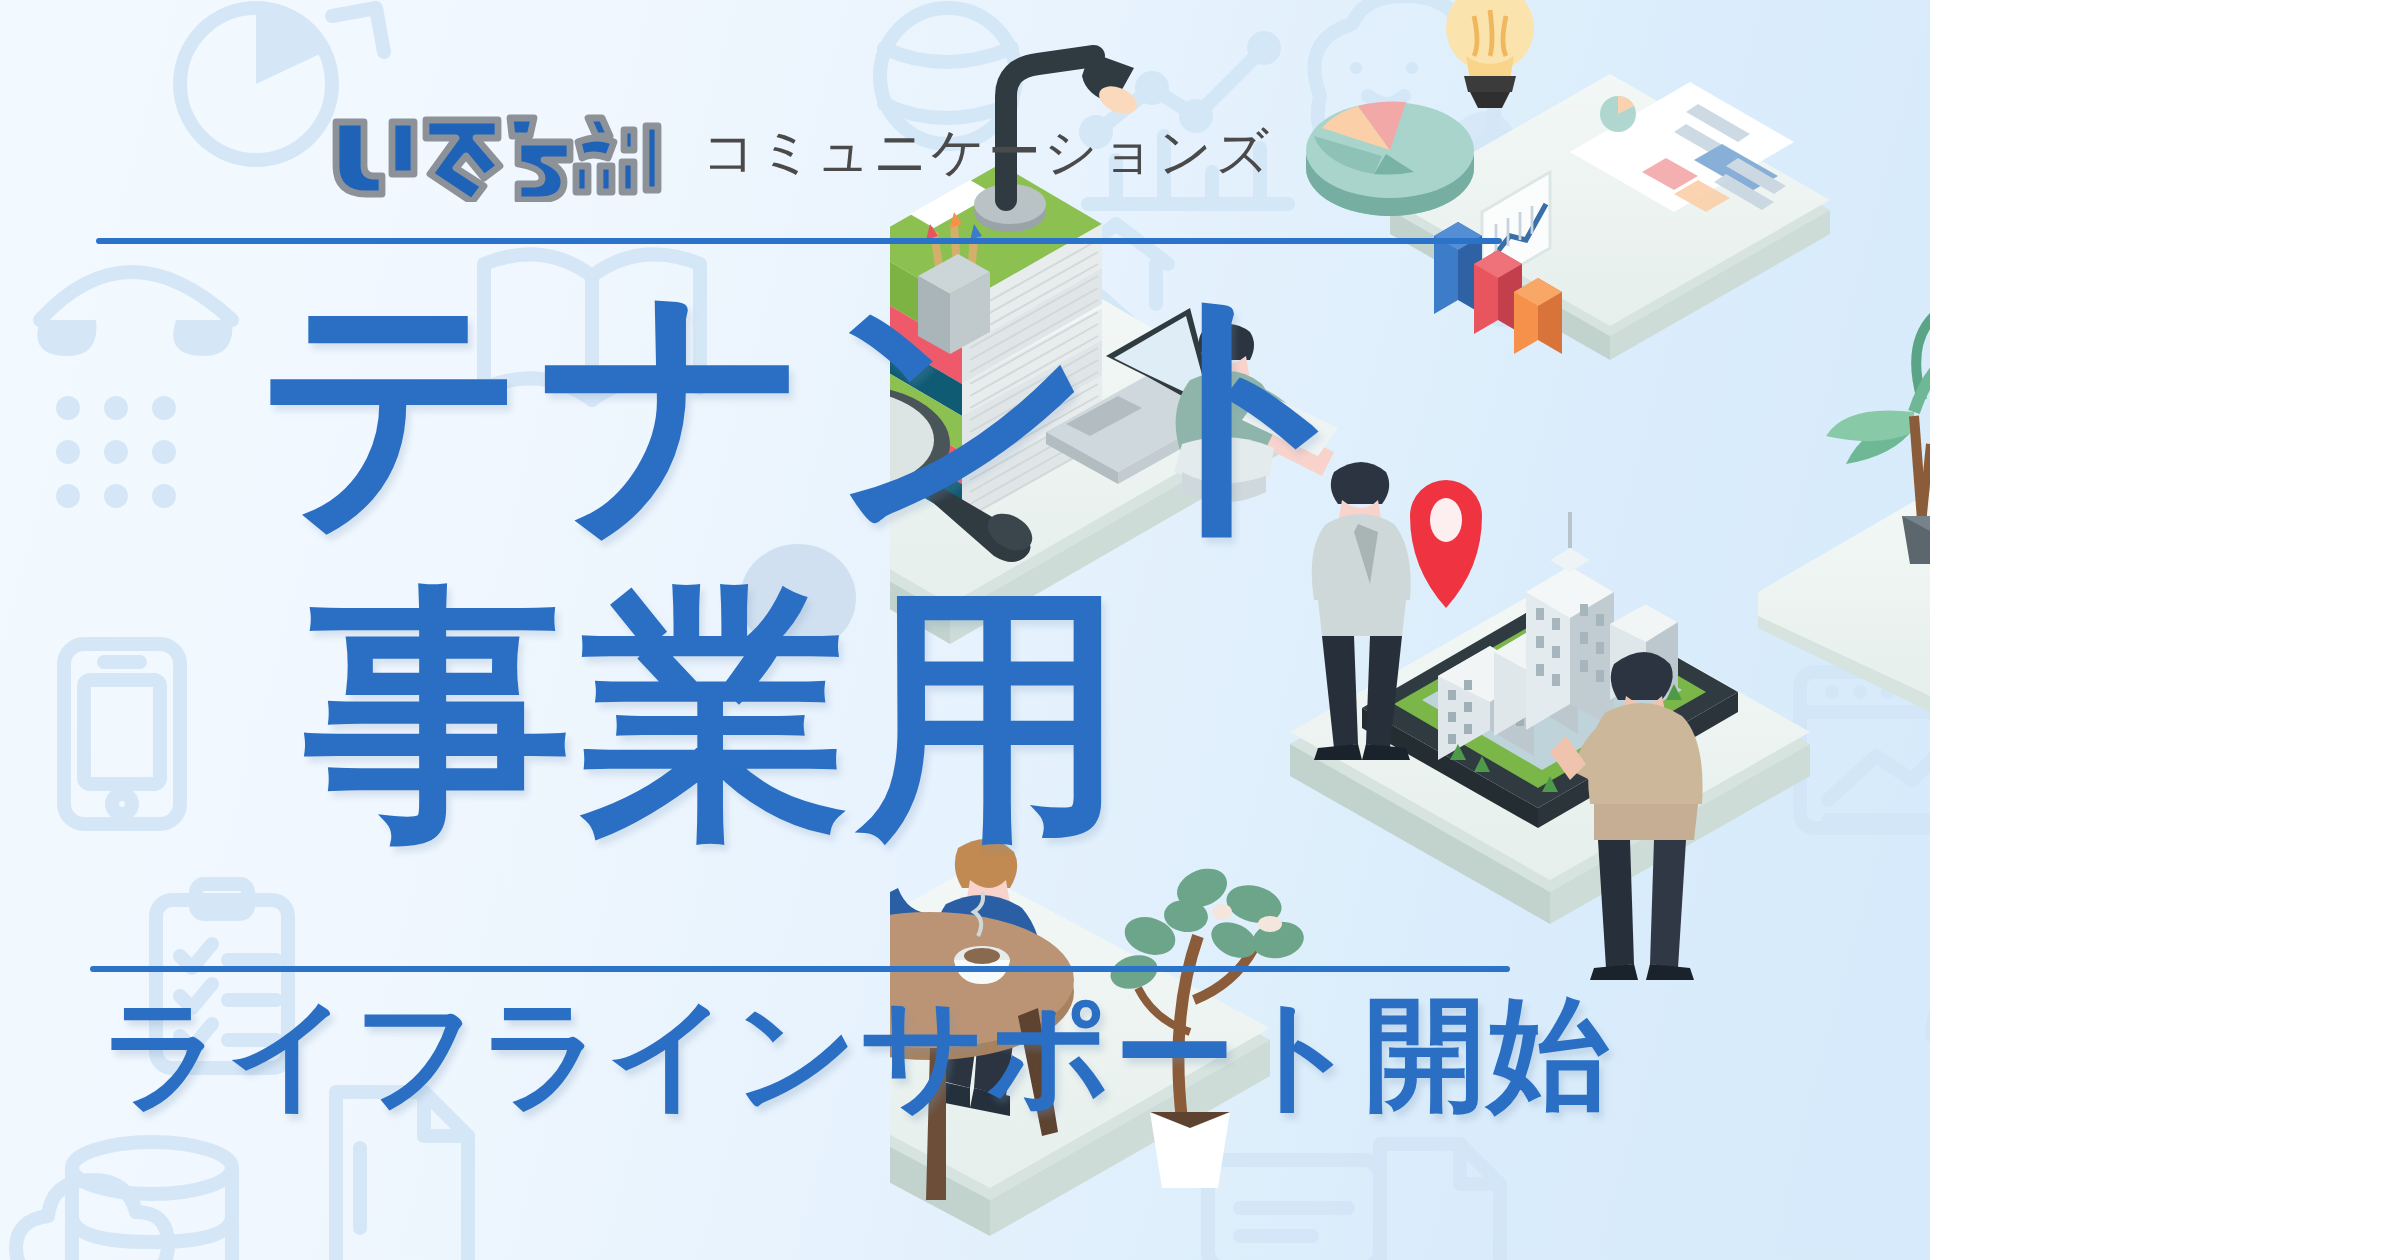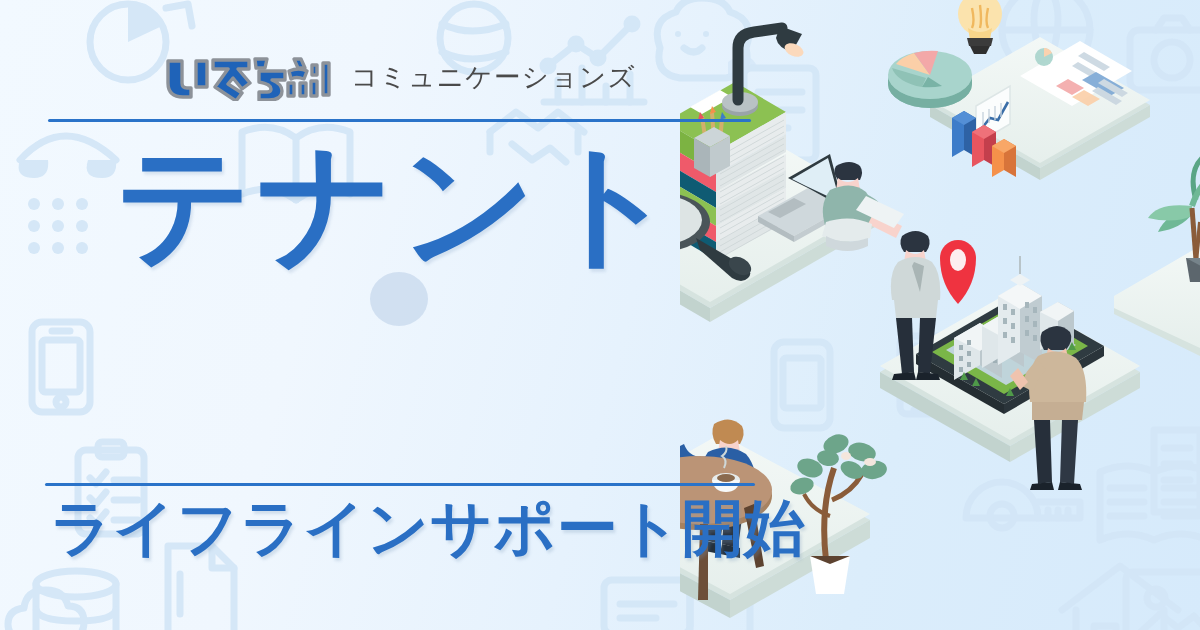--- a/index.html
+++ b/index.html
@@ -4,21 +4,21 @@
 <title>いえらぶコミュニケーションズ</title>
 <style>
   * { box-sizing: border-box; margin: 0; padding: 0; }
   html, body {
     width: 1200px; height: 630px;
     overflow: hidden;
     font-family: "Liberation Sans", "DejaVu Sans", sans-serif;
   }
   #stage {
     position: relative;
-    width: 1200px; height: 630px;
+    width: 965px; height: 630px;
     overflow: hidden;
     background: linear-gradient(105deg, #f2f9ff 0%, #f0f7fe 28%, #e6f2fd 52%, #dbedfb 74%, #d6eafb 100%);
     padding-left: 36px;
   }
 
   
   #bg-pattern {
     position: absolute; inset: 0;
     pointer-events: none;
   }
@@ -64,21 +64,21 @@
   .rule {
     position: absolute;
     height: 3px;
     border-radius: 2px;
   }
   .rule.top    { left: 48px;  top: 119px; width: 703px; }
   .rule.bottom { left: 45px;  top: 483px; width: 710px; }
 
   .headline {
     position: absolute;
-    left: 116px;
+    left: 128px;
     font-weight: 700;
     color: #2a6fc4;
     line-height: 0.93;
     letter-spacing: 0.035em;
     white-space: nowrap;
     font-family: "DejaVu Sans", "Liberation Sans", sans-serif;
     text-shadow: 2px 3px 3px rgba(120,150,185,0.22);
   }
   .headline.l1 { top: 142px; font-size: 134px; }
   .headline.l2 { top: 296px; font-size: 134px; left: 152px; }
@@ -648,18 +648,19 @@
           <path d="M160 8 h6 v32 h-6 z"></path>
           <path d="M148 26 h6 v15 h-6 z"></path>
         </g>
       </svg>
       <span class="logo-sub" style="color: rgb(74, 74, 74);">コミュニケーションズ</span>
     </div>
 
     <div class="rule top" style="background:#2a73c9"></div>
 
     <div class="headline l1" style="color: rgb(42, 111, 196);">テナント</div>
+    <div class="headline l2" style="color: rgb(42, 111, 196);">事業用</div>
 
     <div class="rule bottom" style="background:#2a73c9"></div>
 
     <div class="subhead" style="color: rgb(42, 111, 196);">ライフラインサポート開始</div>
   </div>
 </div>
 
 </body></html>

